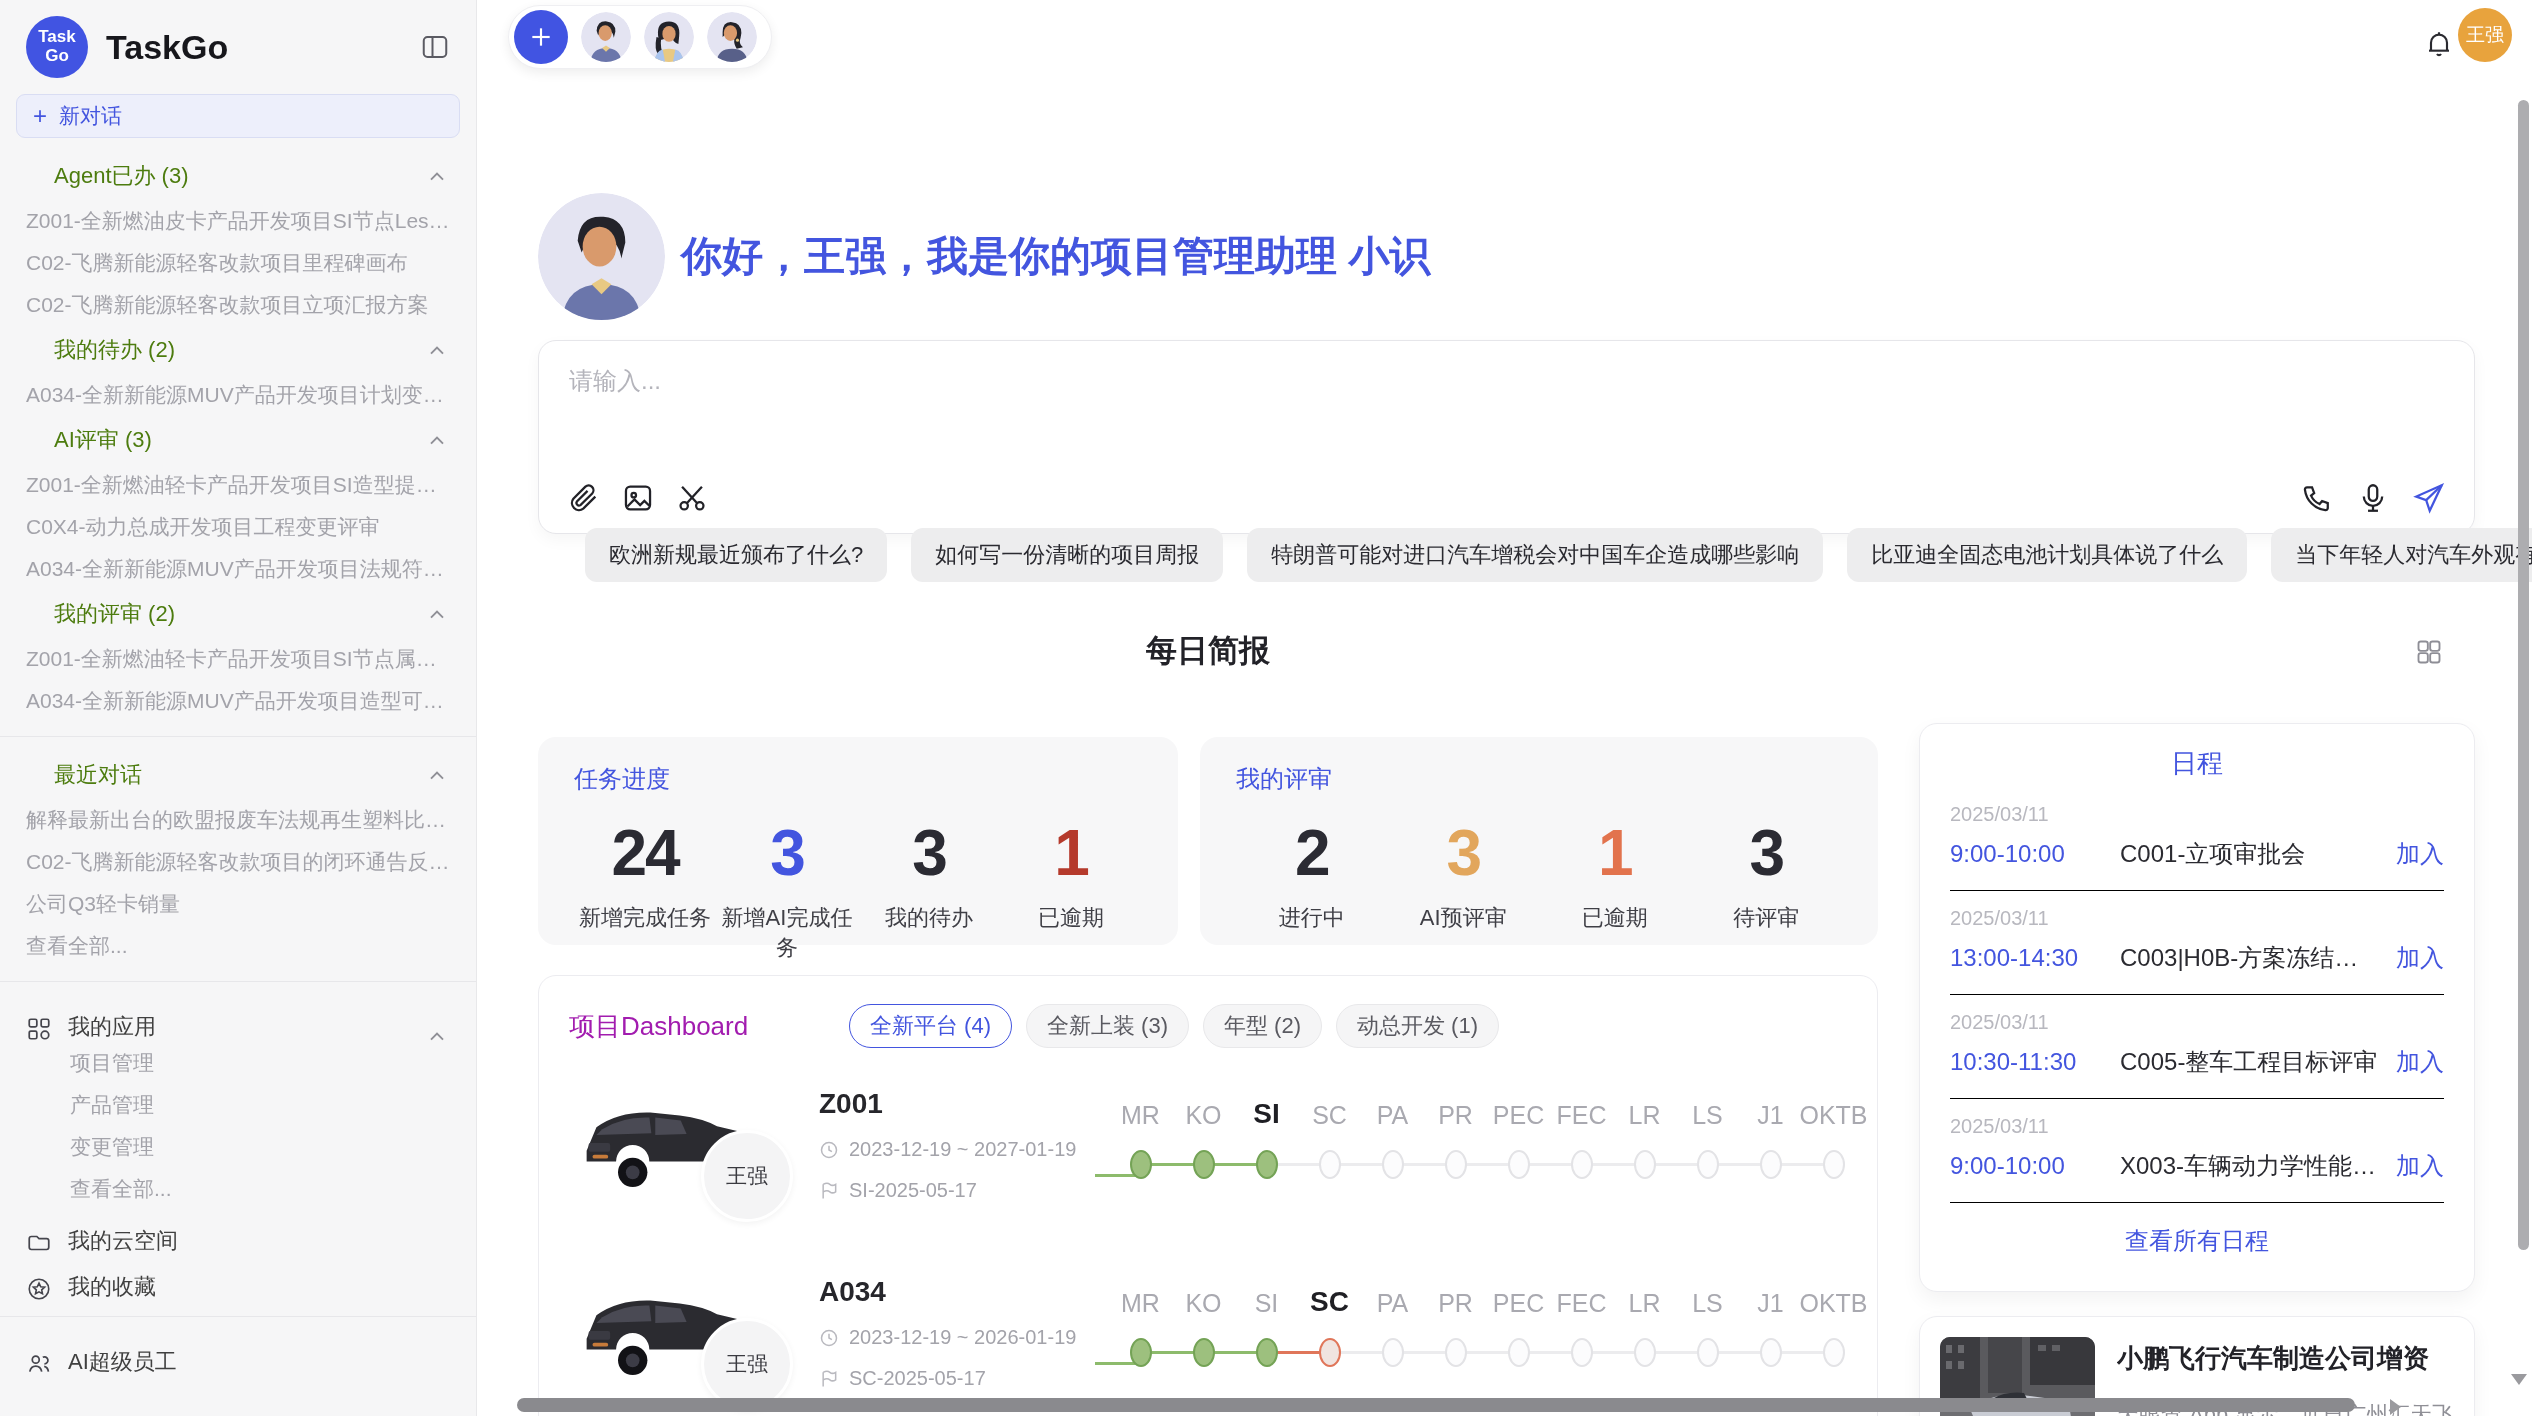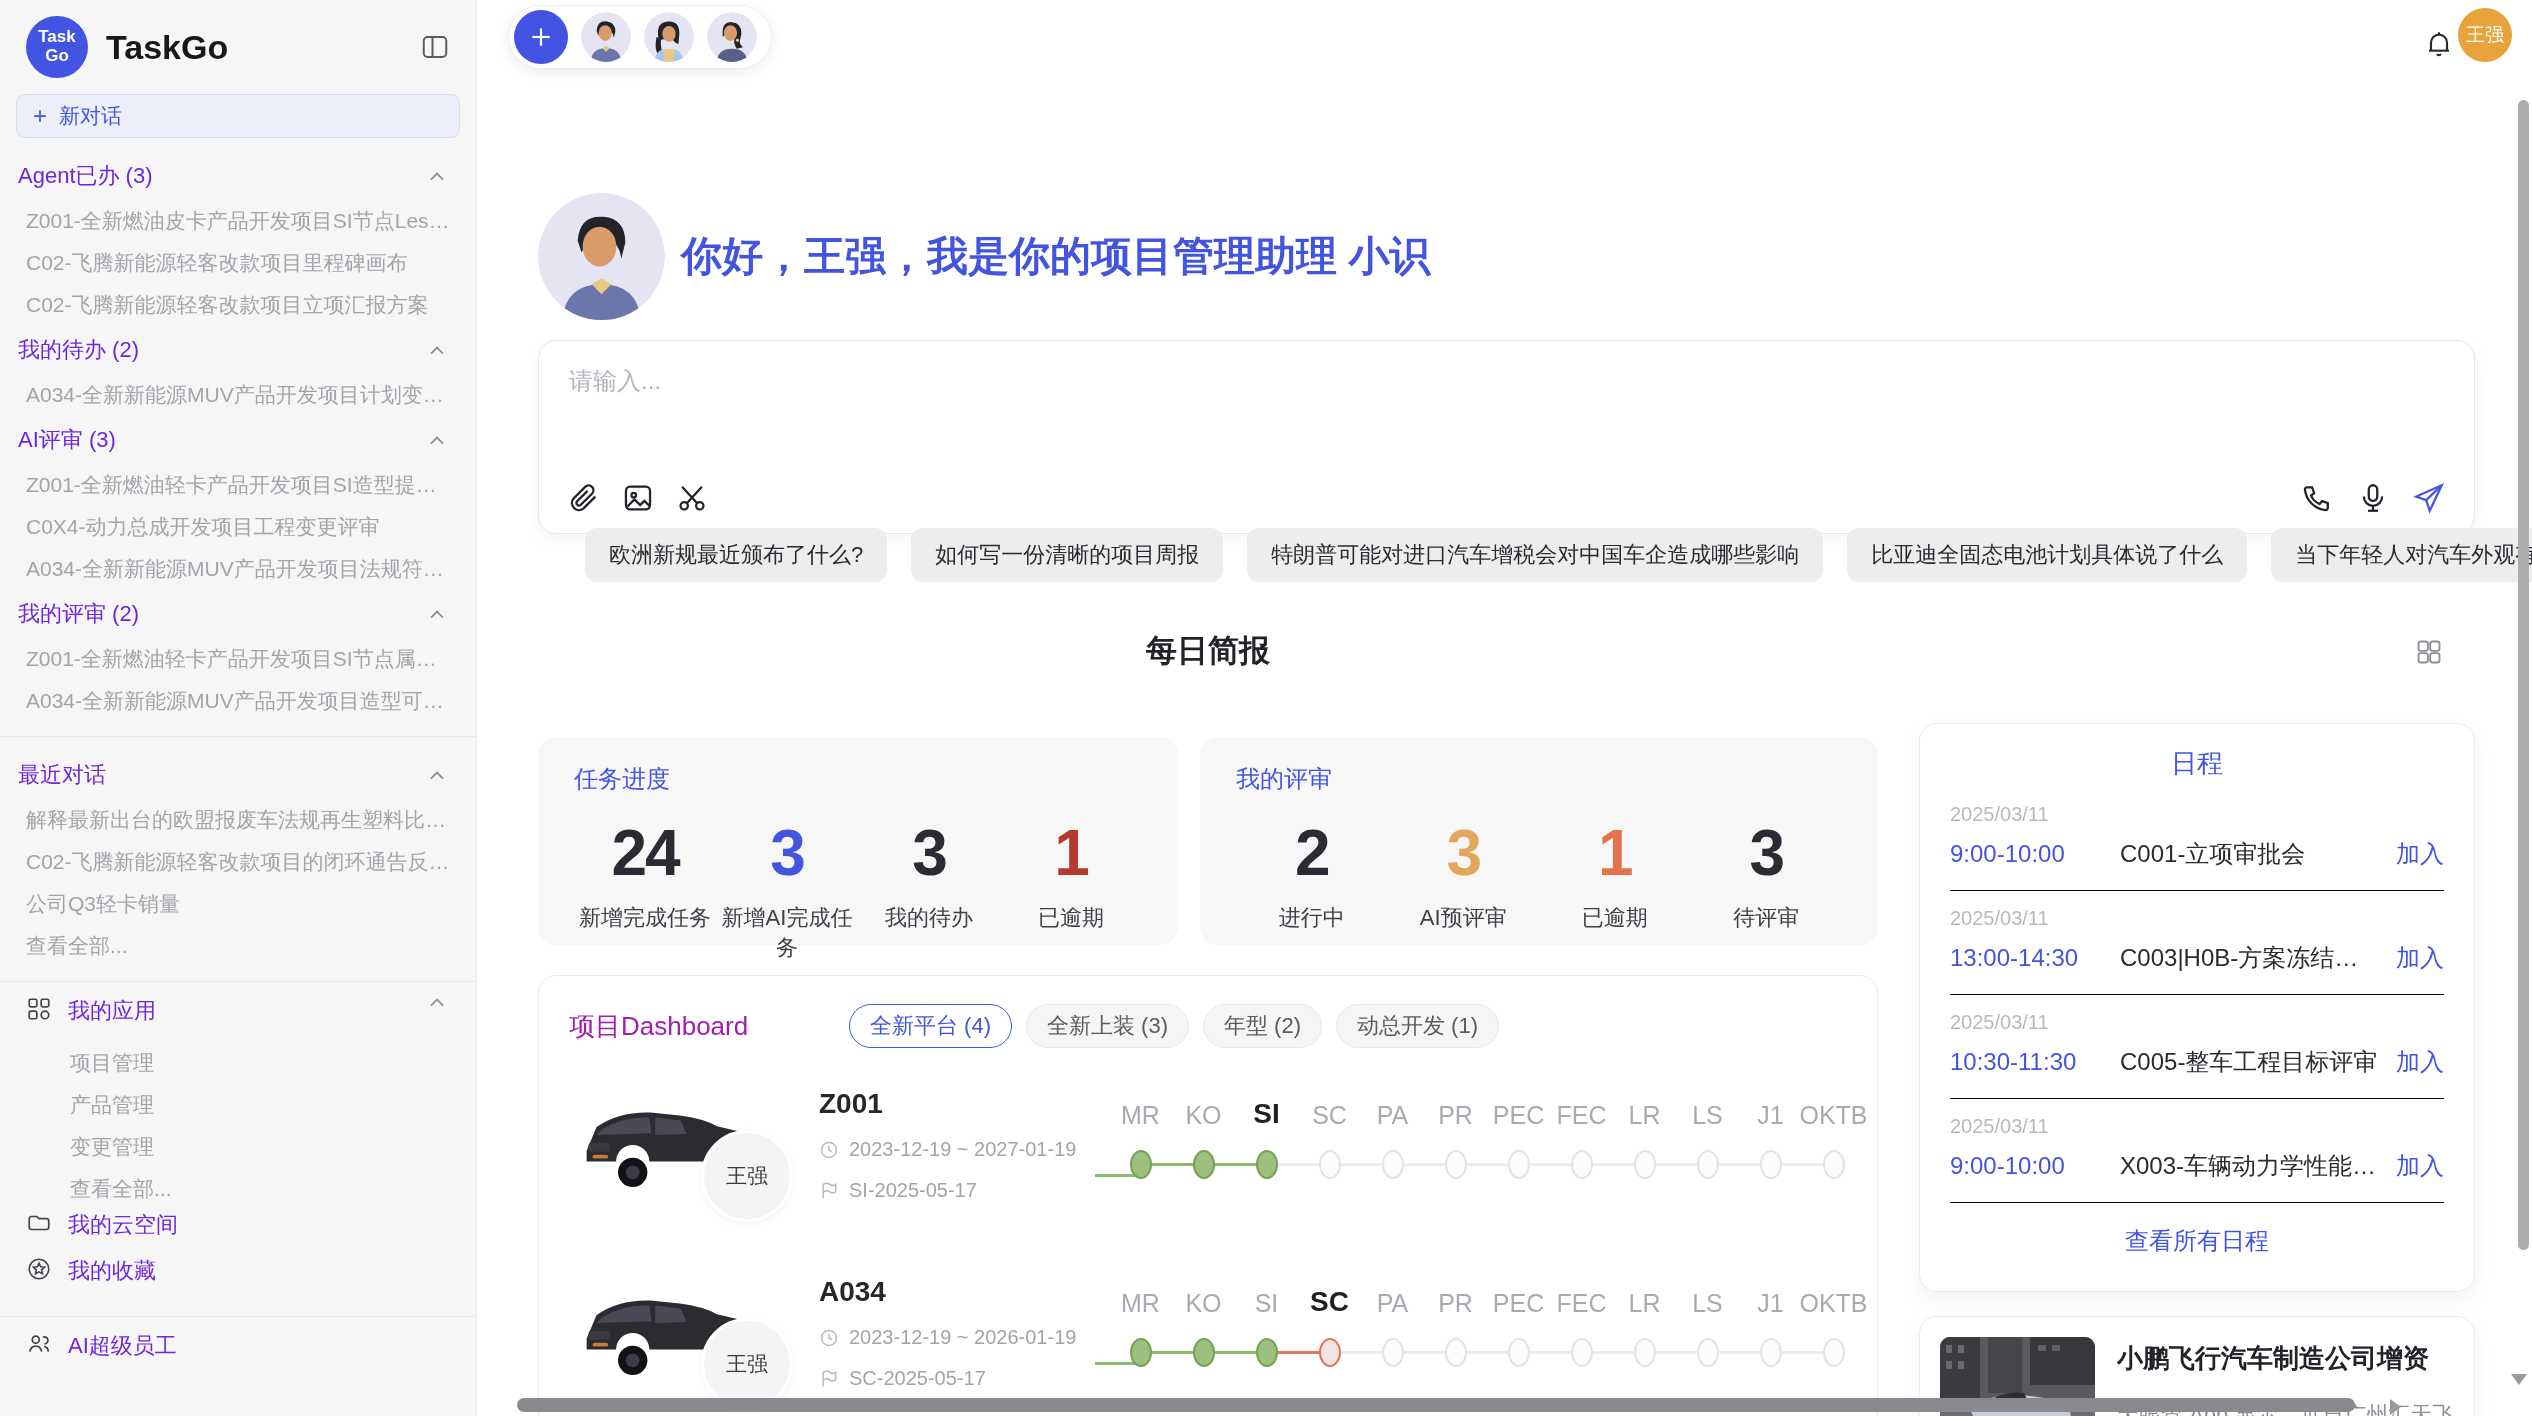--- a/index.html
+++ b/index.html
@@ -14,27 +14,27 @@
   .logo-circle { width:62px; height:62px; border-radius:50%; background:#4154e2; color:#fff;
     display:flex; flex-direction:column; align-items:center; justify-content:center;
     font-size:17px; font-weight:700; line-height:1.1; flex:0 0 auto; }
   .app-title { font-size:34px; font-weight:700; color:#17171c; margin-left:18px; flex:1; }
   .panel-toggle { width:30px; height:30px; color:#5b5b63; cursor:pointer; }
   .new-chat { margin:16px 16px 14px 16px; height:44px; background:#edeffb; border:1px solid #d9ddf3;
     border-radius:9px; display:flex; align-items:center; padding-left:16px; color:#4355df;
     font-size:21px; cursor:pointer; }
   .new-chat .plus { font-size:24px; margin-right:12px; line-height:1; }
   .side-section-header { display:flex; align-items:center; justify-content:space-between;
-    padding:0 30px 0 18px; height:48px; font-size:22px; color:#6d28d9; font-weight:500; }
+    padding:0 30px 0 18px; height:48px; font-size:22px; color:#4d7c0f; font-weight:500;margin-left:36px; }
   .side-chevron { width:18px; height:12px; color:#8f8f96; flex:0 0 auto; }
   .side-item { padding:0 26px; height:42px; line-height:42px; font-size:21px; color:#a3a3aa;
     white-space:nowrap; overflow:hidden; text-overflow:ellipsis; cursor:pointer; }
   .side-divider { height:1px; background:#e7e7ea; margin:14px 0; }
-  .tool-row { display:flex; align-items:flex-start; padding:0 30px 0 26px; height:46px;
-    font-size:22px; color:#6d28d9; cursor:pointer; }
+  .tool-row { display:flex; align-items:flex-end; padding:0 30px 0 26px; height:46px;
+    font-size:22px; color:#404040; cursor:pointer; }
   .tool-row .t-icon { width:26px; height:26px; margin-right:16px; color:#45454d; flex:0 0 auto; }
   .tool-row .t-label { flex:1; }
   .sub-item { padding-left:70px; }
 
   
   .main { position:absolute; left:477px; top:0; width:2055px; height:1416px; background:#fff; }
 
   .topbar-pill { position:absolute; left:31px; top:5px; height:64px; background:#fff;
     border:1px solid #efeff2; border-radius:34px; display:flex; align-items:center;
     padding:0 14px 0 5px; box-shadow:0 4px 12px rgba(0,0,0,.07); }

